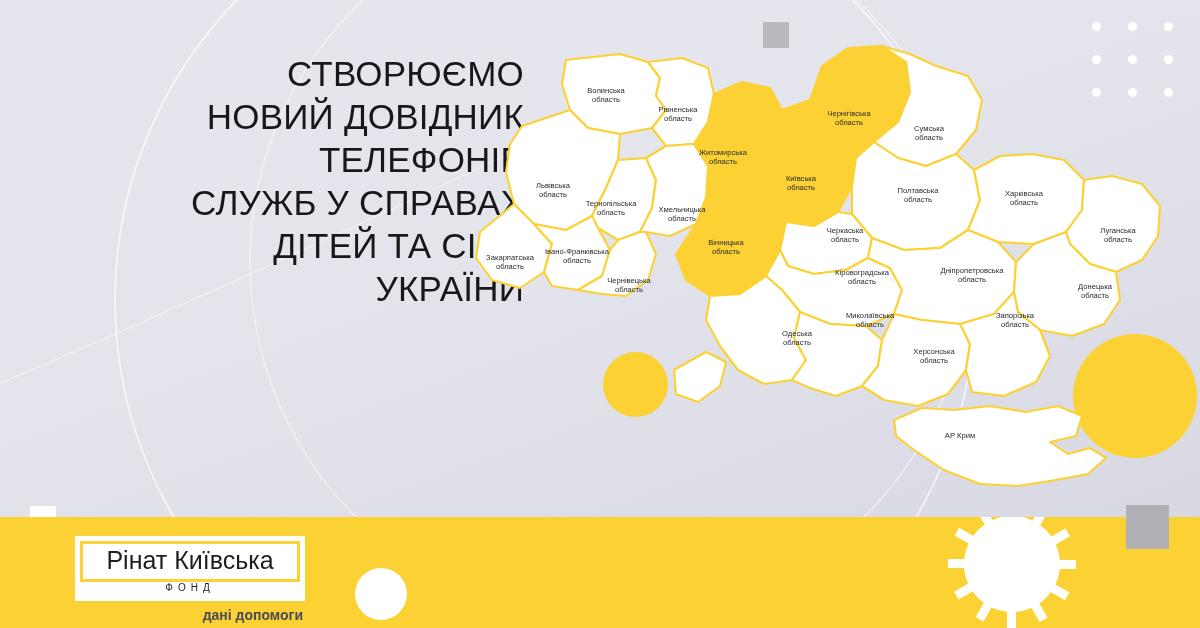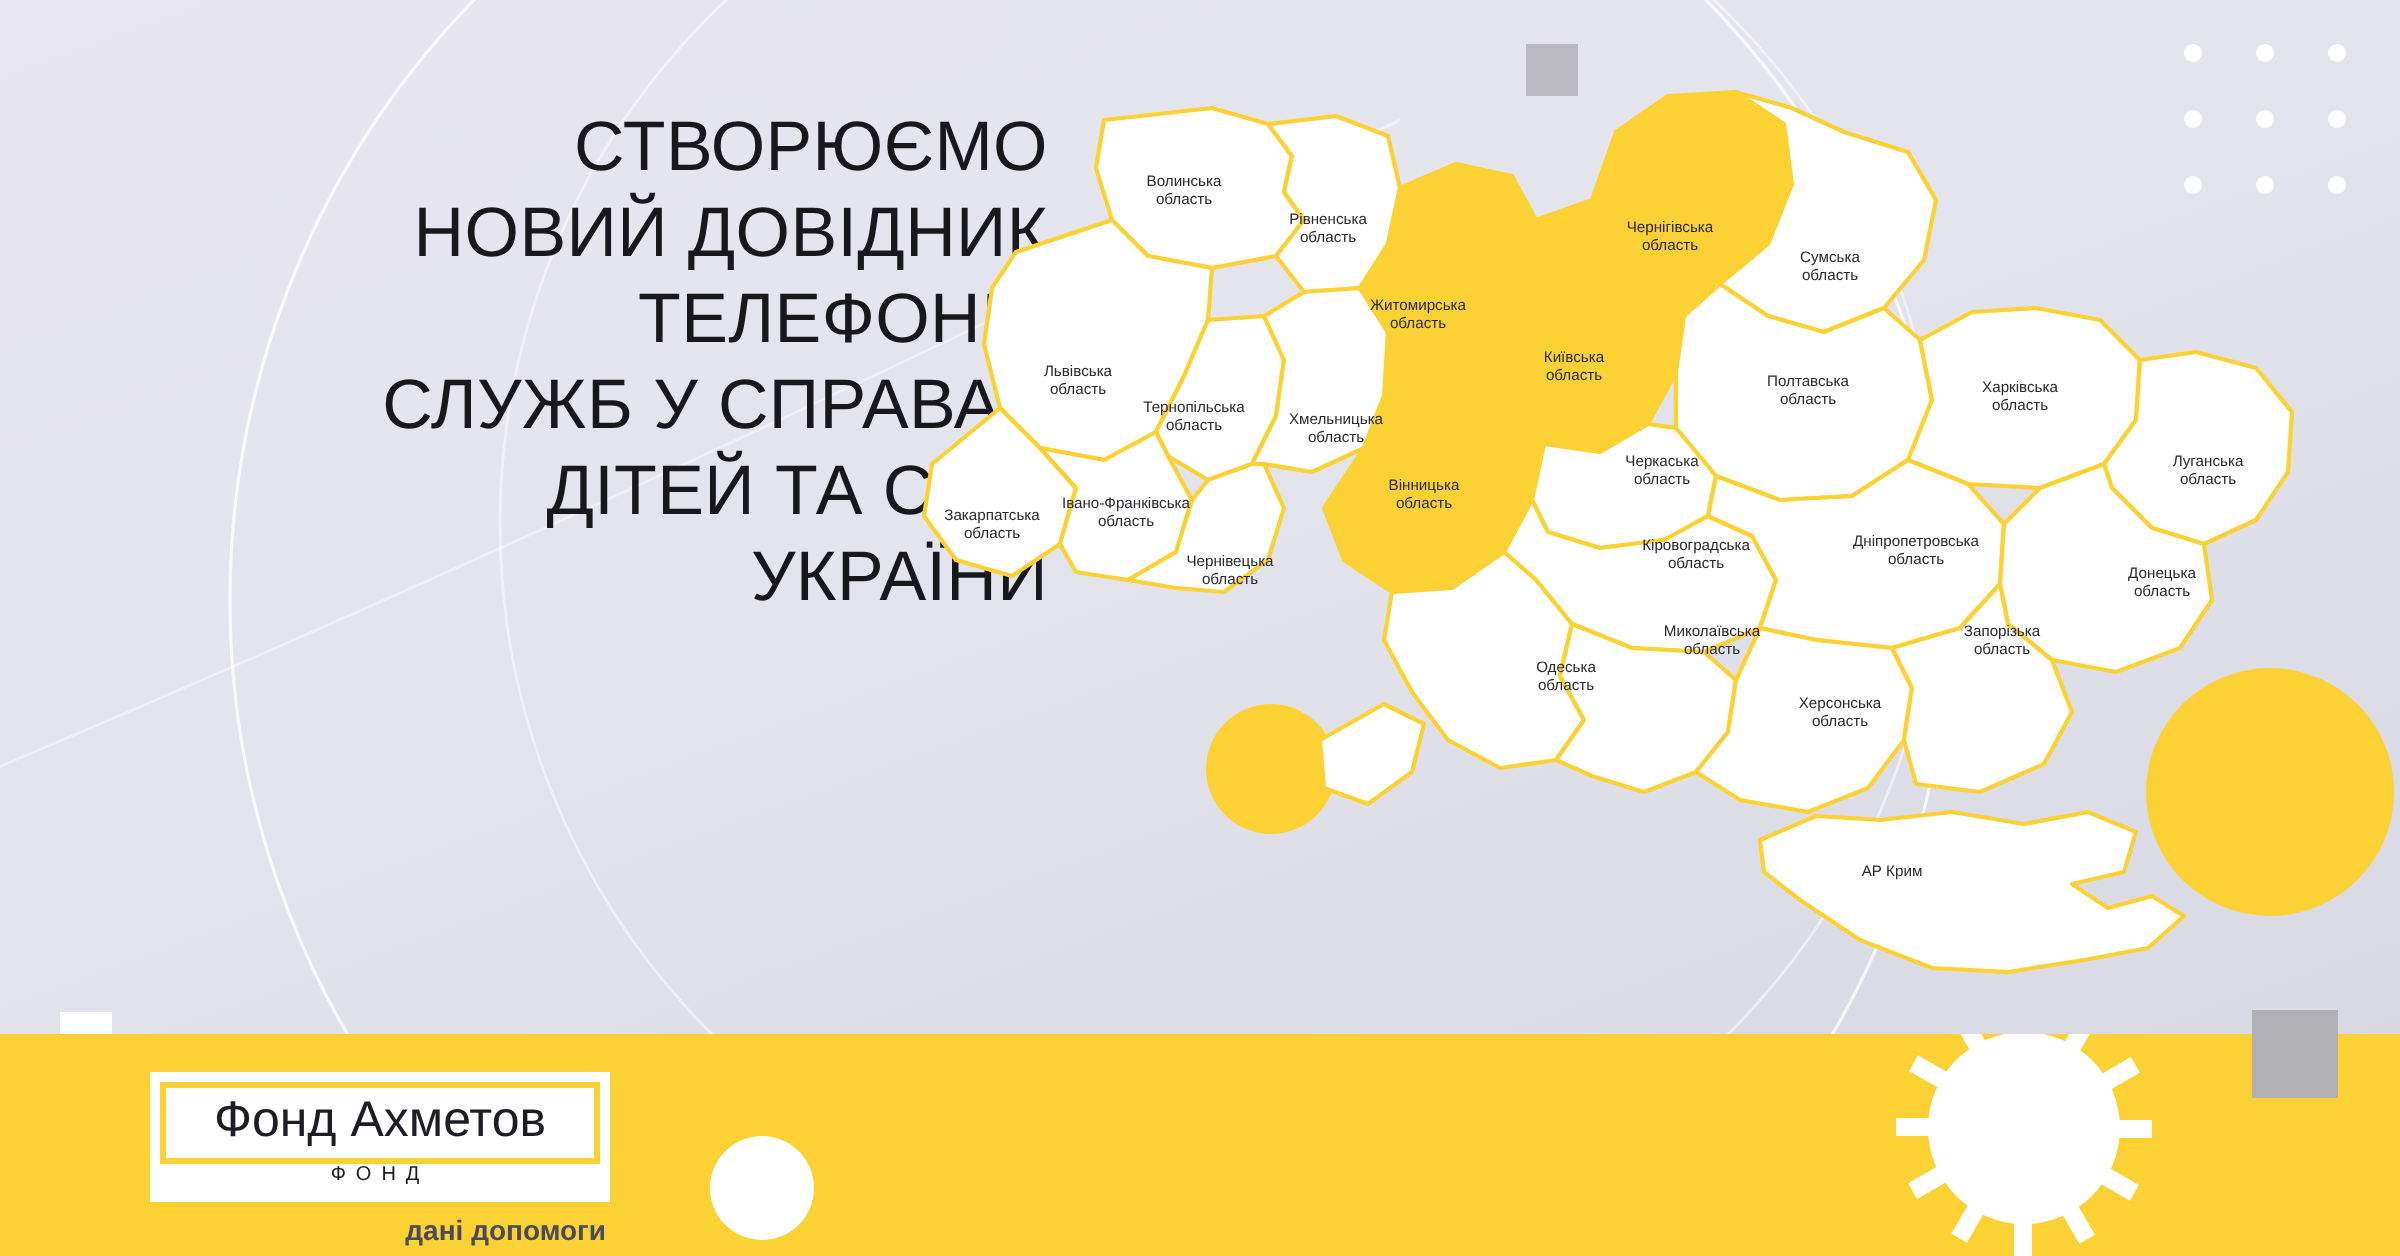--- a/index.html
+++ b/index.html
@@ -118,21 +118,21 @@
     font-size: 23px;
     line-height: 1.42;
     font-weight: 400;
     color: #3c3c46;
     white-space: pre-line;
   }
 
   
   .map-wrap {
     position: absolute;
-    left: 456px;
+    left: 470px;
     top: 18px;
     width: 730px;
     height: 490px;
   }
   .map-wrap svg { display: block; width: 100%; height: 100%; }
   .rg { fill: #ffffff; stroke: #fcd134; stroke-width: 2.1; stroke-linejoin: round; }
   .rg.hl { fill: #fcd134; }
   .rg-label {
     font-family: "Liberation Sans", sans-serif;
     font-size: 7.6px;
@@ -333,21 +333,21 @@
       </g>
     </svg>
   </div>
 
   <div class="sq-gray-band"></div>
   <div class="circle-white-band"></div>
 
   <div class="logo">
     <div class="logo-frame">
       <div class="logo-inner">
-        <div class="logo-name">Фонд Ахметов</div>
+        <div class="logo-name">Рінат Київська</div>
       </div>
       <div class="logo-fond-row">
         <span class="rule"></span>
         <span class="logo-fond">Фонд</span>
         <span class="rule"></span>
       </div>
     </div>
     <div class="logo-tagline">дані допомоги</div>
   </div>
 

